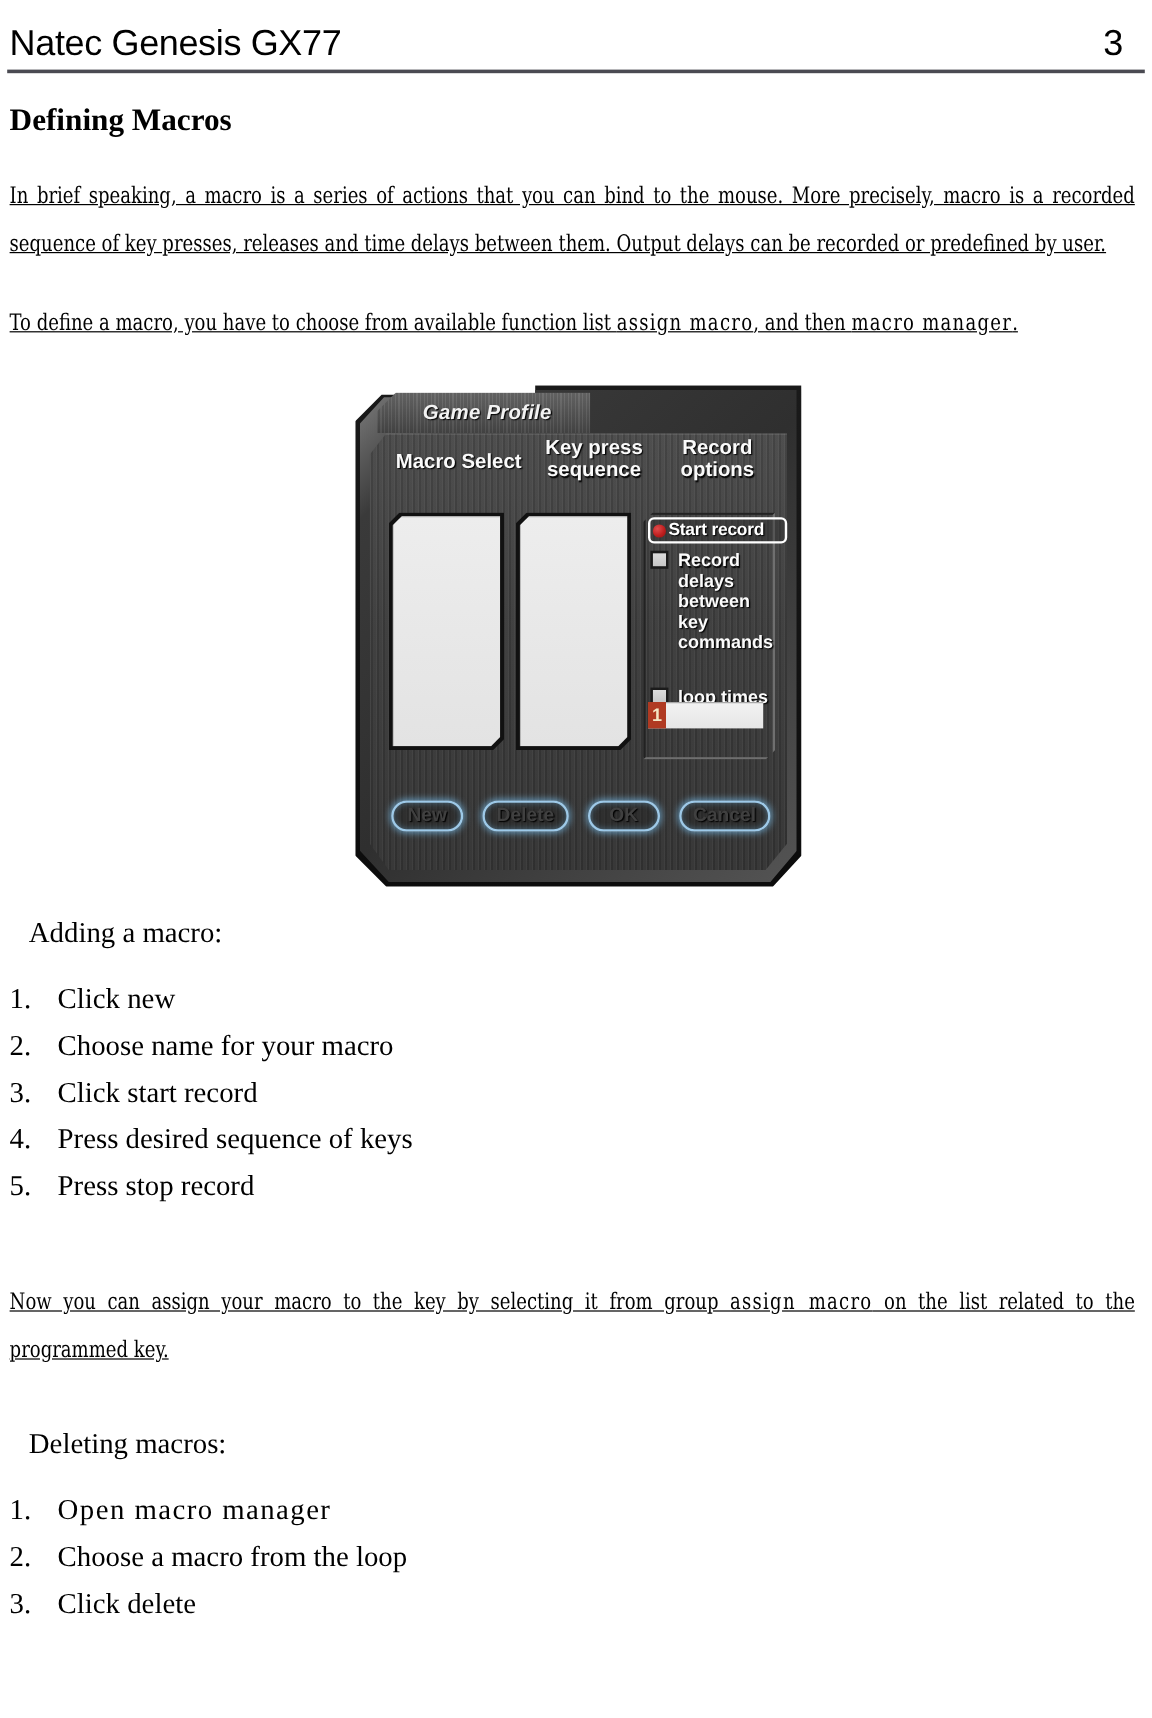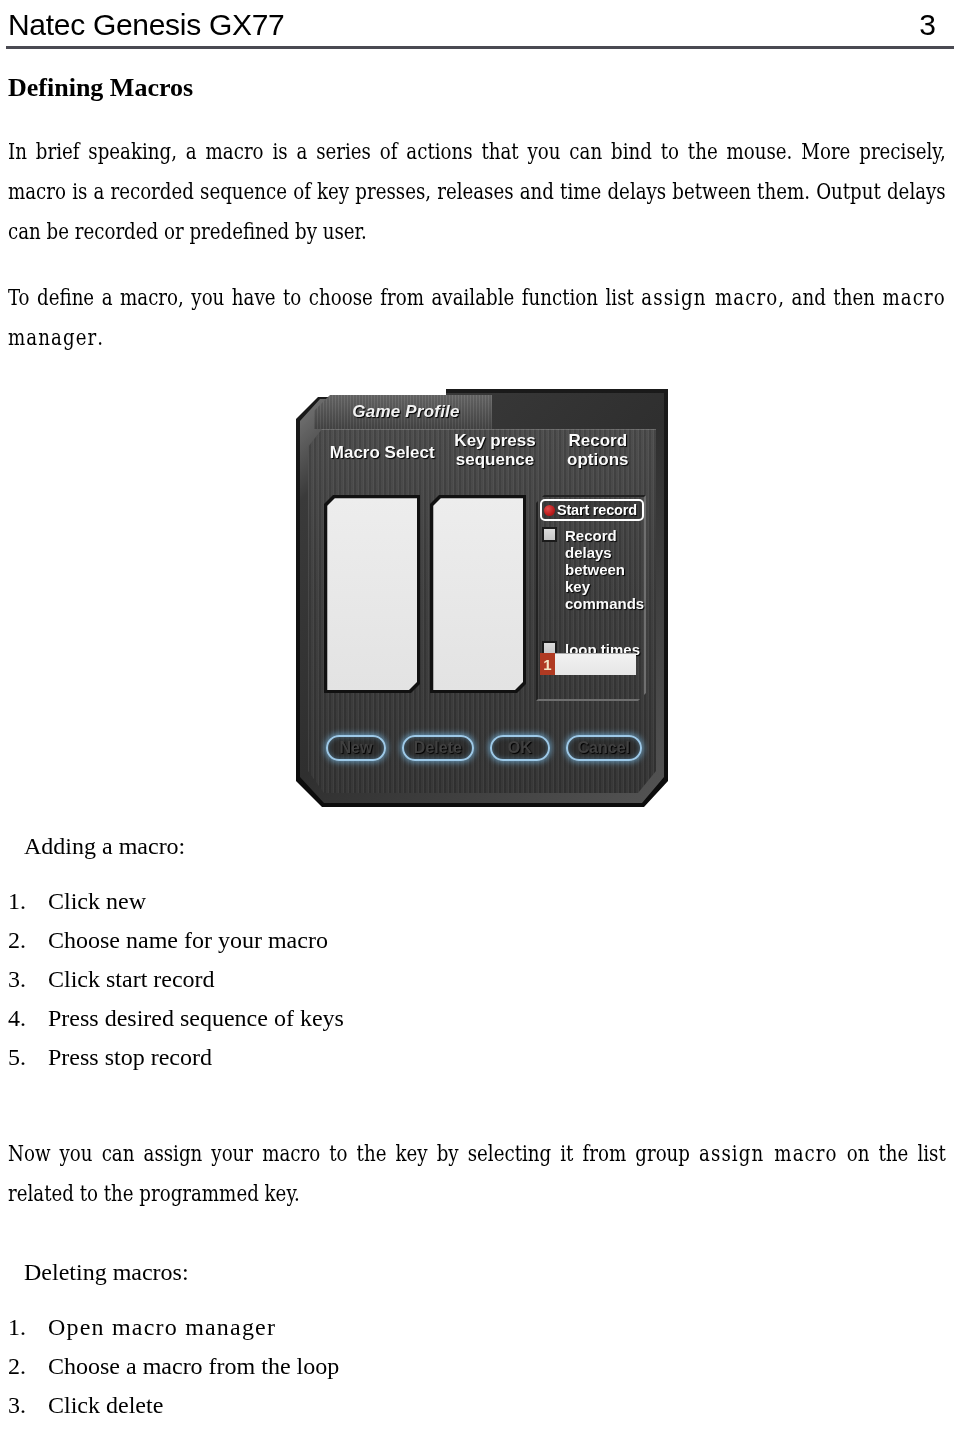--- a/index.html
+++ b/index.html
@@ -21,21 +21,21 @@
     height: 1432px;
     box-sizing: border-box;
     padding: 0 6px;
   }
 
   
   .doc-header {
     display: flex;
     align-items: baseline;
     justify-content: space-between;
-    padding: 8px 2px 0 2px;
+    padding: 20px 2px 0 2px;
     height: 36px;
   }
   .doc-header .title {
     font-family: "Liberation Sans", sans-serif;
     font-size: 30px;
     letter-spacing: -0.3px;
     line-height: 34px;
     color: #000;
   }
   .doc-header .pageno {
@@ -57,27 +57,28 @@
     font-family: "Liberation Serif", serif;
     font-weight: bold;
     font-size: 26px;
     margin: 24px 0 0 0;
     padding-left: 2px;
     letter-spacing: 0px;
   }
 
   .para {
     font-family: "DejaVu Serif", serif;
-    font-size: 23px;
+    font-size: 19px;
     line-height: 40px;
     text-align: justify;
     margin: 0;
     padding: 0 8px 0 2px;
     font-stretch: condensed;
     transform-origin: left top;
+    text-decoration: underline;
   }
   .para-1 { margin-top: 28px; }
   .para-2 { margin-top: 26px; }
   .para-3 { margin-top: 34px; }
 
   
   .narrow {
     display: block;
     transform: scaleX(0.88);
     transform-origin: left center;
@@ -264,21 +265,21 @@
     border: 2px solid #6f6f6f;
     border-top-color: #222;
     border-left-color: #222;
     clip-path: polygon(8px 0px, 100% 0px, 100% calc(100% - 8px), calc(100% - 8px) 100%, 0px 100%, 0px 8px);
     box-sizing: border-box;
   }
 
   .start-record {
     position: absolute;
     left: 232px; top: 70px;
-    width: 104px; height: 22px;
+    width: 116px; height: 22px;
     border: 2px solid #ffffff;
     border-radius: 5px;
     box-sizing: border-box;
     display: flex;
     align-items: center;
     background: rgba(40,40,40,0.35);
   }
   .rec-dot {
     width: 11px; height: 11px;
     border-radius: 50%;

